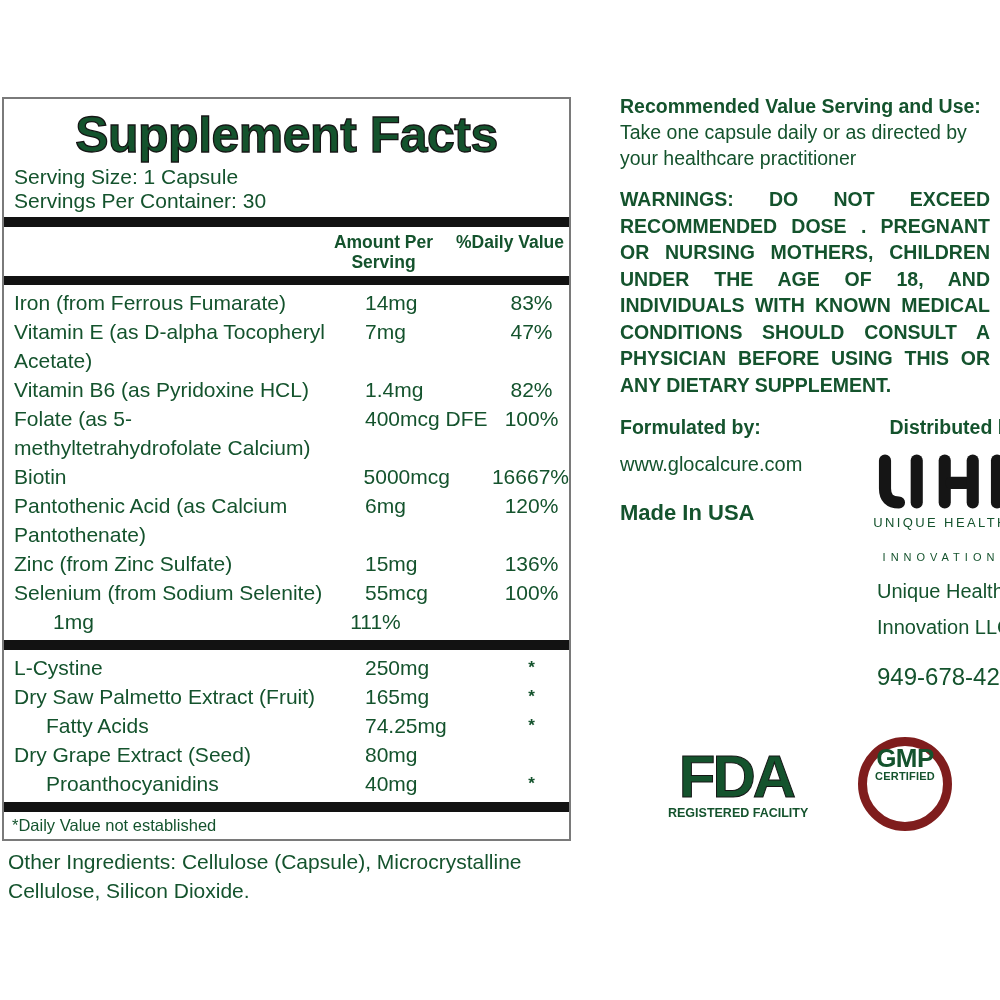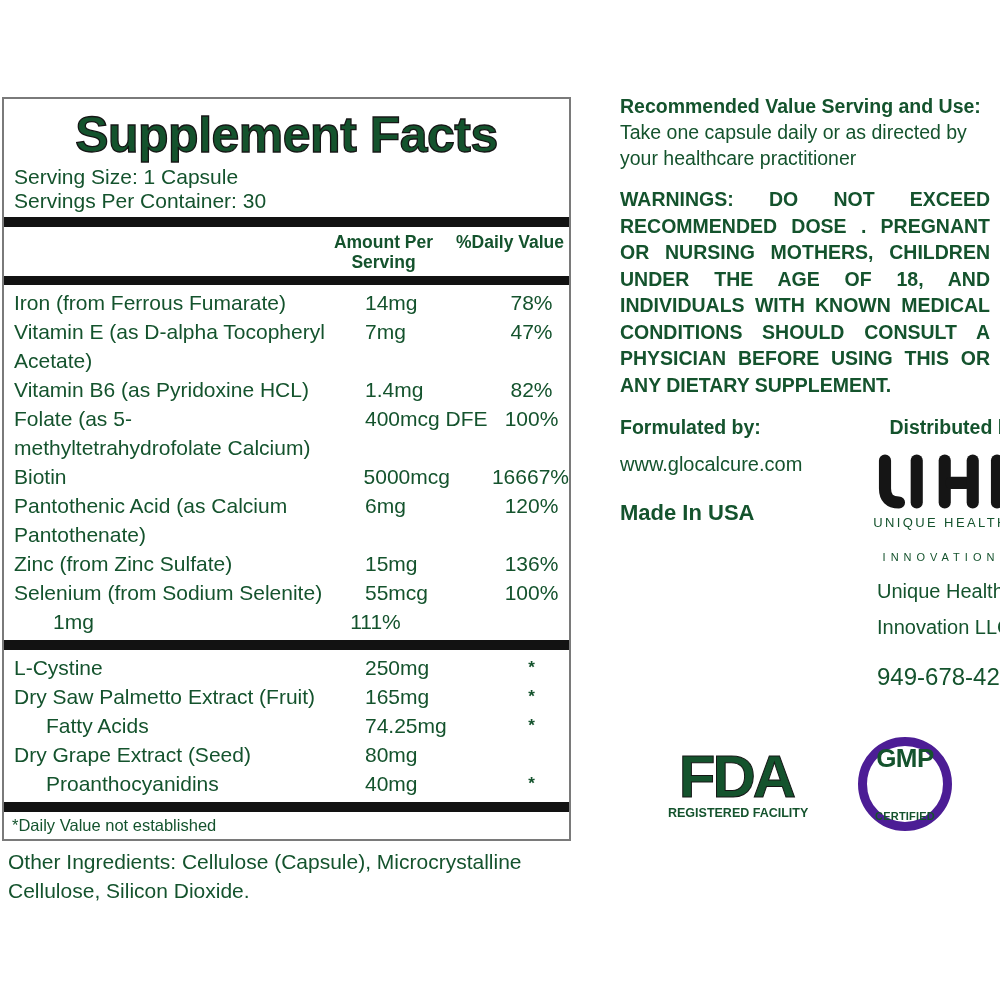--- a/index.html
+++ b/index.html
@@ -48,22 +48,22 @@
   .uhi-line2{font-size:11px;letter-spacing:5px;margin-top:21px;white-space:nowrap;}
   .website{font-size:20px;margin-top:14px;}
   .company{font-size:20px;line-height:36px;width:150px;margin:10px 0 0 45px;}
   .madein{font-weight:bold;font-size:22px;margin-top:24px;}
   .phone{font-size:24px;margin:18px 0 4px 45px;}
   .badges{display:flex;align-items:center;margin-top:42px;}
   .fda{margin-left:48px;text-align:center;width:136px;}
   .fda-text{font-size:60px;font-weight:bold;letter-spacing:-3px;line-height:56px;-webkit-text-stroke:1px #151515;}
   .fda-sub{font-size:12.5px;font-weight:bold;margin-top:1px;white-space:nowrap;}
   .gmp{
-    margin-left:54px;width:76px;height:76px;border:9px solid #4c1d95;border-radius:50%;
-    display:flex;flex-direction:column;align-items:center;justify-content:space-between;
+    margin-left:54px;width:76px;height:76px;border:9px solid #7f1d1d;border-radius:50%;
+    display:flex;flex-direction:column;align-items:center;justify-content:flex-start;
   }
   .gmp-text{font-size:26px;font-weight:bold;line-height:24px;letter-spacing:-0.5px;}
   .gmp-sub{font-size:11px;font-weight:bold;letter-spacing:0.2px;}
   svg{display:block;}
 </style>
 </head>
 <body>
 
 <div class="stage">
 
@@ -76,21 +76,21 @@
       <div class="header-row">
         <div class="h-name"></div>
         <div class="h-amount">Amount Per Serving</div>
         <div class="h-dv">%Daily Value</div>
       </div>
       <div class="bar thin"></div>
       <div class="rows">
           <div class="t-row">
             <div class="t-name">Iron (from Ferrous Fumarate)</div>
             <div class="t-amount">14mg</div>
-            <div class="t-dv">78%</div>
+            <div class="t-dv">83%</div>
           </div>
           <div class="t-row">
             <div class="t-name">Vitamin E (as D-alpha Tocopheryl Acetate)</div>
             <div class="t-amount">7mg</div>
             <div class="t-dv">47%</div>
           </div>
           <div class="t-row">
             <div class="t-name">Vitamin B6 (as Pyridoxine HCL)</div>
             <div class="t-amount">1.4mg</div>
             <div class="t-dv">82%</div>

